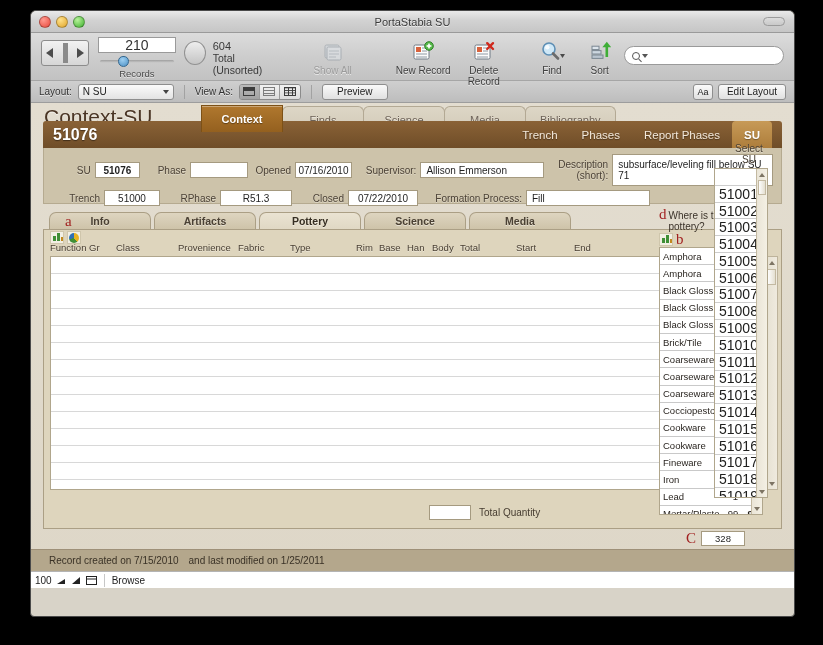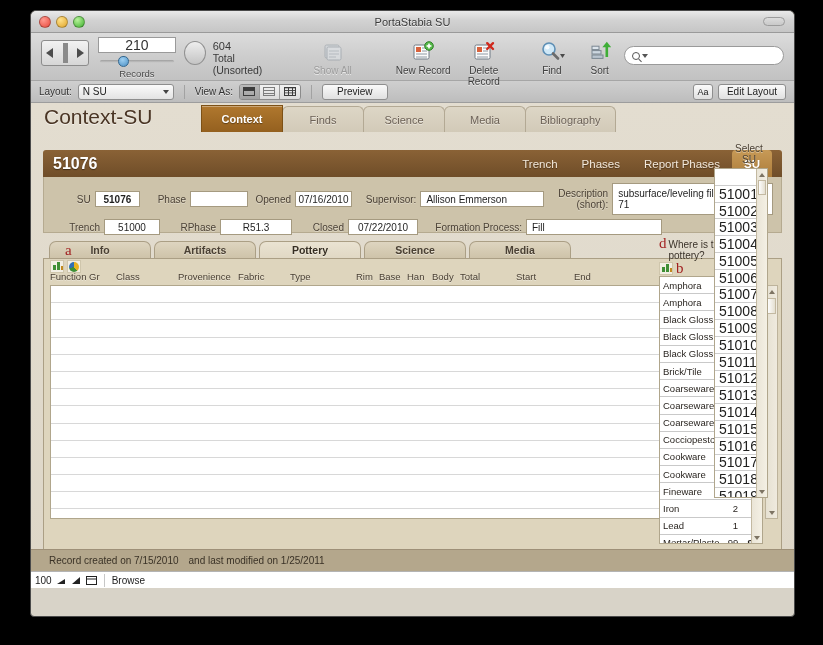--- a/index.html
+++ b/index.html
@@ -150,21 +150,21 @@
     background:linear-gradient(to bottom,#fafafa,#e0e0e0);border:1px solid #8e8e8e;border-radius:3px;color:#222; }
 
   
   .content {
     position:relative; height:468px;
     background:linear-gradient(to bottom,#e3ddd0 0%, #ded7c8 100%);
     overflow:hidden;
   }
 
   
-  .apphead { position:relative; height:47px; padding-left:29px; }
+  .apphead { position:relative; height:18px; padding-left:29px; }
   .apptitle {
     position:absolute; left:13px; top:2px; font-size:21px; color:#4a3524;
     text-shadow:0 1px 0 rgba(255,255,255,.55);
   }
   .maintabs { position:absolute; left:170px; top:2px; display:flex; align-items:flex-end; }
   .mtab {
     height:26px; min-width:82px; padding:0 14px;
     display:flex; align-items:center; justify-content:center;
     font-size:11px; color:#6d6257;
     background:linear-gradient(to bottom,#ddd6c6,#d2cab8);
@@ -492,21 +492,21 @@
           <div class="fbox left" style="width:198px;height:32px;">subsurface/leveling fill below SU 71</div>
         </div>
         <div class="frow">
           <div class="flabel" style="width:48px;">Trench</div>
           <div class="fbox" style="width:56px;">51000</div>
           <div class="flabel" style="width:52px;">RPhase</div>
           <div class="fbox" style="width:72px;">R51.3</div>
           <div class="flabel" style="width:48px;">Closed</div>
           <div class="fbox" style="width:70px;">07/22/2010</div>
           <div class="flabel" style="width:90px;margin-left:10px;">Formation Process:</div>
-          <div class="fbox left" style="width:136px;">Fill</div>
+          <div class="fbox left" style="width:124px;">Fill</div>
         </div>
       </div>
 
       <div class="innertabs">
         <div style="width:6px;"></div>
         <div class="itab">Info</div>
         <div class="itab">Artifacts</div>
         <div class="itab active">Pottery</div>
         <div class="itab">Science</div>
         <div class="itab">Media</div>
@@ -558,20 +558,24 @@
         <div class="vscroll">
           <div class="arrow">
               <div class="carup"></div>
             </div>
           <div class="thumb"></div>
           <div class="arrow" style="position:absolute;bottom:0;left:0;right:0;">
               <div class="cardn"></div>
             </div>
         </div>
 
+        <div class="totalrow">
+          <div class="totalbox"></div>
+          <div class="totallbl">Total Quantity</div>
+        </div>
 
         <div class="summary">
           <div style="display:flex;align-items:baseline;gap:2px;">
             <span class="annot" style="font-size:15px;">d</span>
             <span class="sum-q">Where is the pottery?</span>
           </div>
           <div style="display:flex;align-items:center;gap:3px;height:15px;">
             <div class="ico-bar">
                 <i></i>
               </div>

